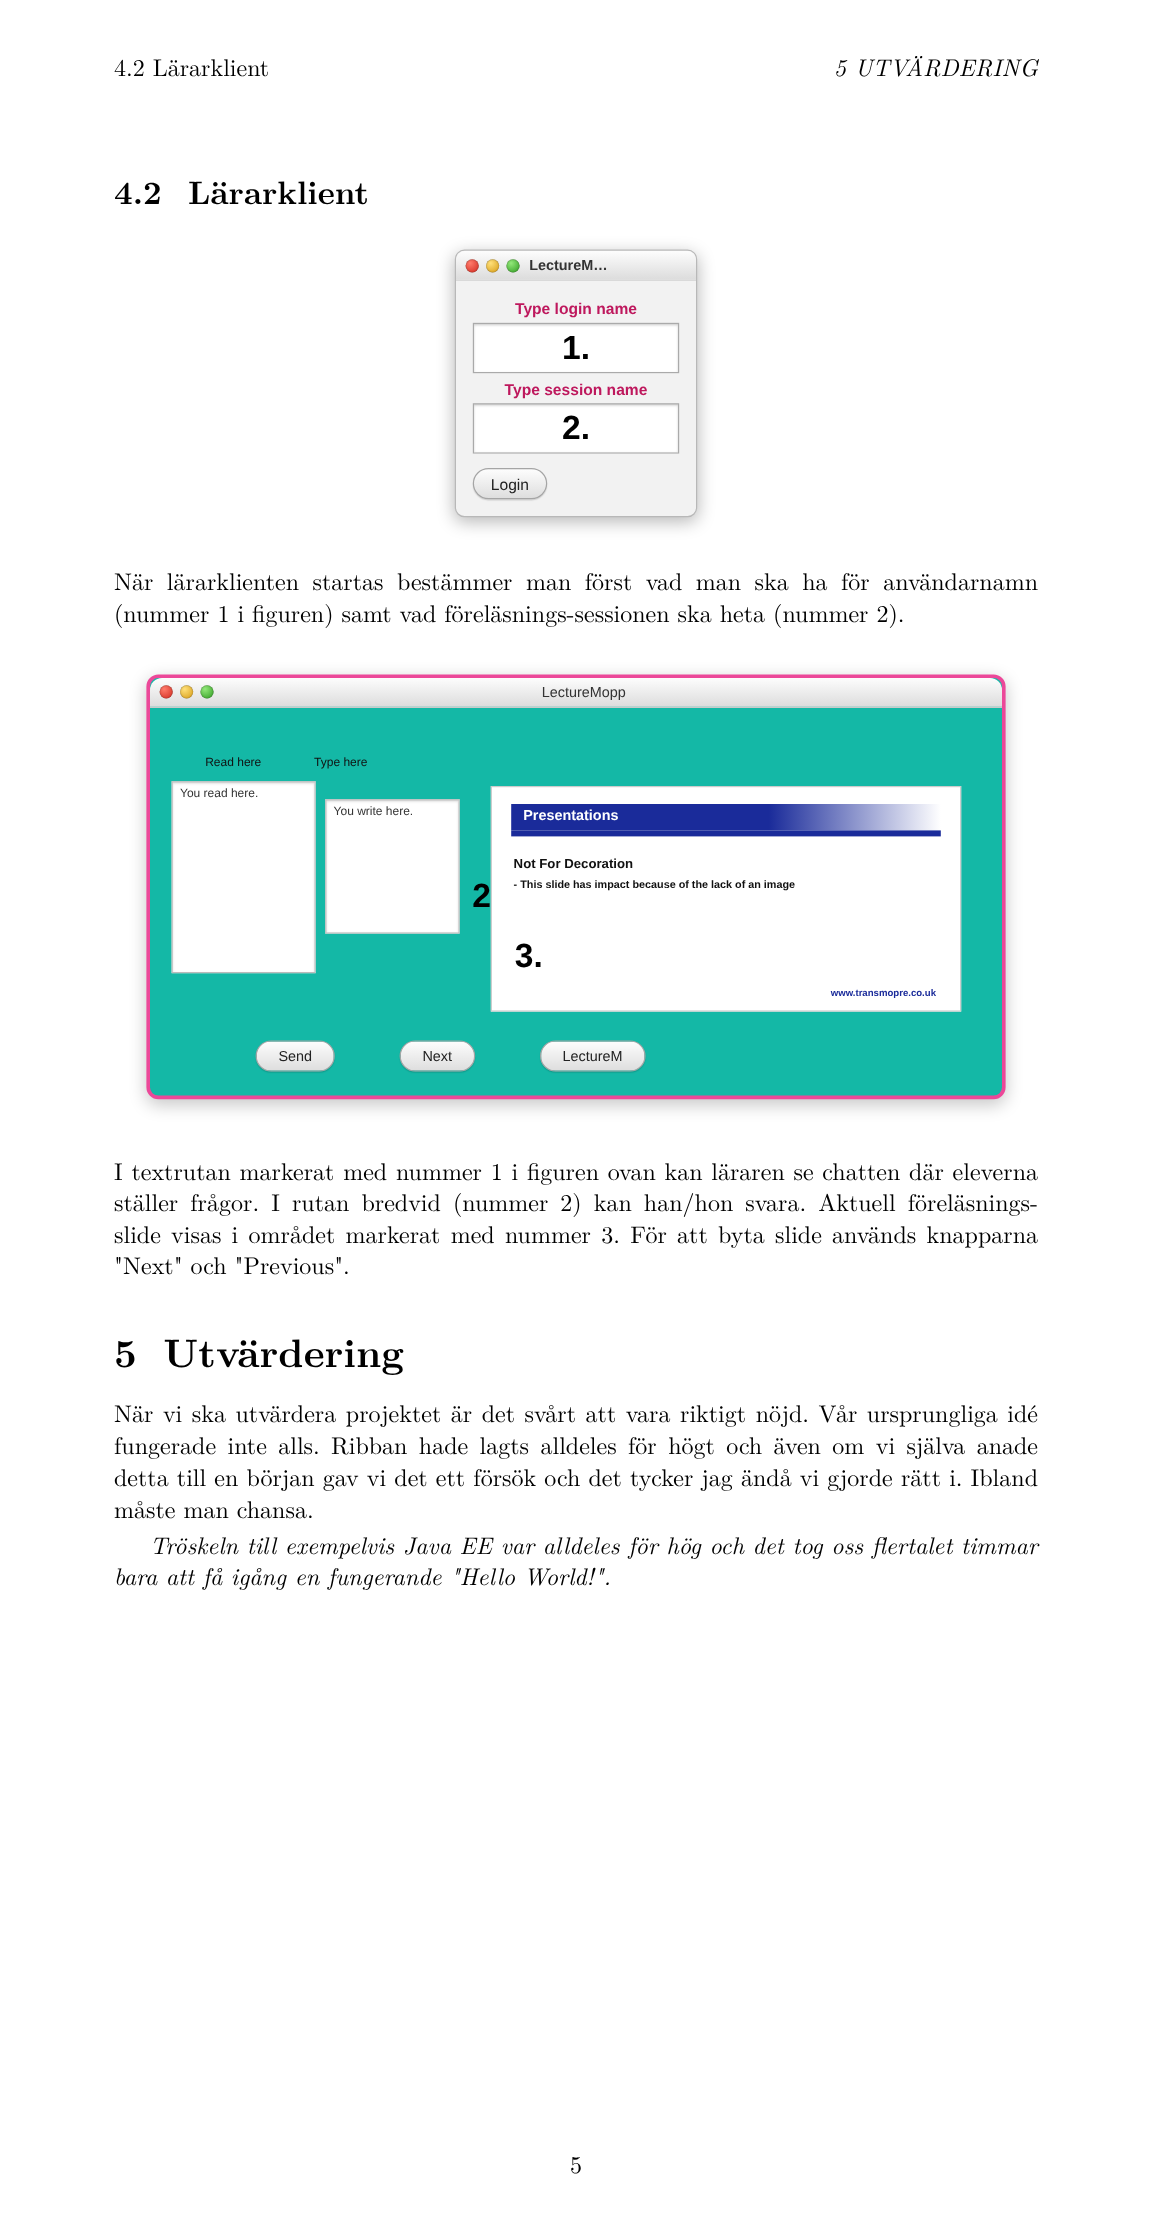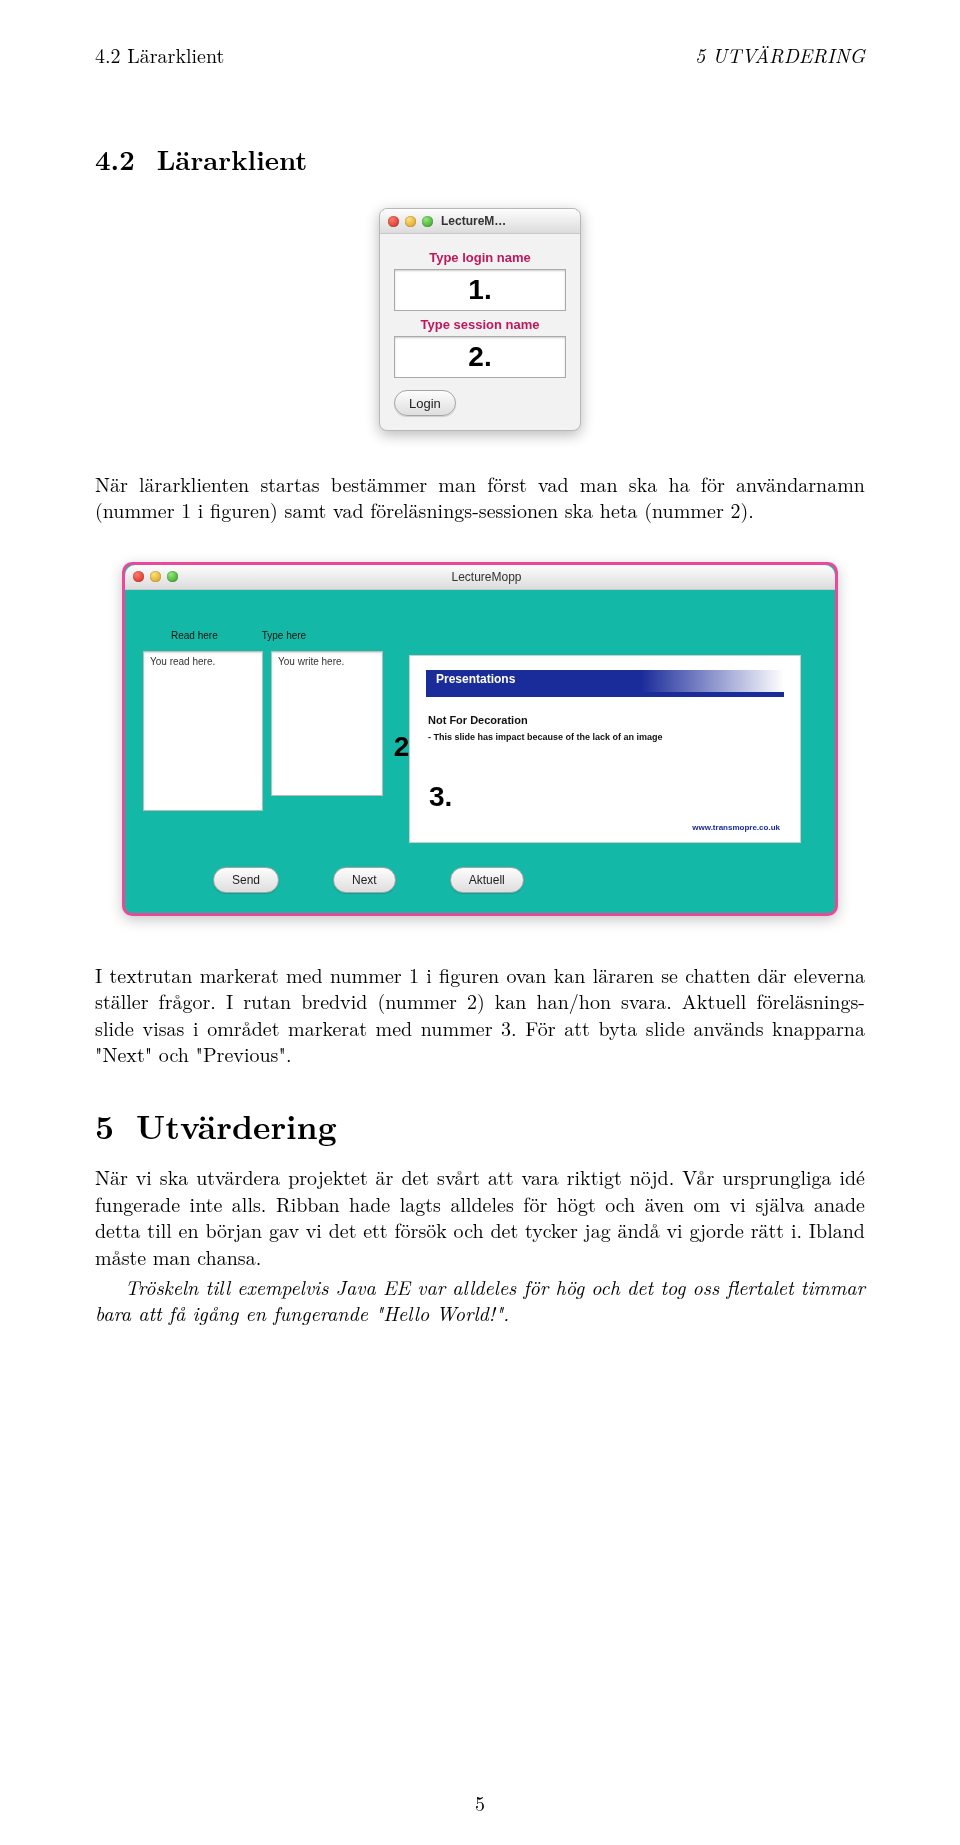--- a/index.html
+++ b/index.html
@@ -142,21 +142,21 @@
   .io-box {
     border: 1px solid #bbb;
     box-shadow: inset 0 1px 2px rgba(0,0,0,0.15);
     background: #fff;
     font-size: 10px;
     color: #333;
     padding: 4px 6px;
     box-sizing: border-box;
   }
   .io-read { width: 120px; height: 160px; }
-  .io-write { width: 112px; height: 145px; margin-top: 0; }
+  .io-write { width: 112px; height: 112px; margin-top: 15px; }
   .annot {
     position: absolute;
     font-family: Arial, sans-serif;
     font-size: 28px;
     font-weight: bold;
     color: #000;
   }
   .slide-area {
     flex: 1;
     margin-left: 18px;
@@ -293,21 +293,21 @@
               <div class="slide-title">Not For Decoration</div>
               <div class="slide-sub">- This slide has impact because of the lack of an image</div>
               <div class="slide-foot">www.transmopre.co.uk</div>
             </div>
             <span class="annot" style="left:20px; top:130px;">3.</span>
           </div>
         </div>
         <div class="btn-row">
           <span class="mac-button">Send</span>
           <span class="mac-button">Next</span>
-          <span class="mac-button">Aktuell</span>
+          <span class="mac-button">LectureM</span>
         </div>
       </div>
     </div>
   </div>
 
   <p class="body">I textrutan markerat med nummer 1 i figuren ovan kan läraren se chatten där eleverna ställer frågor. I rutan bredvid (nummer 2) kan han/hon svara. Aktuell föreläsnings-slide visas i området markerat med nummer 3. För att byta slide används knapparna "Next" och "Previous".</p>
 
   <div class="section-main">
     <span class="secnum">5</span><span>Utvärdering</span>
   </div>

